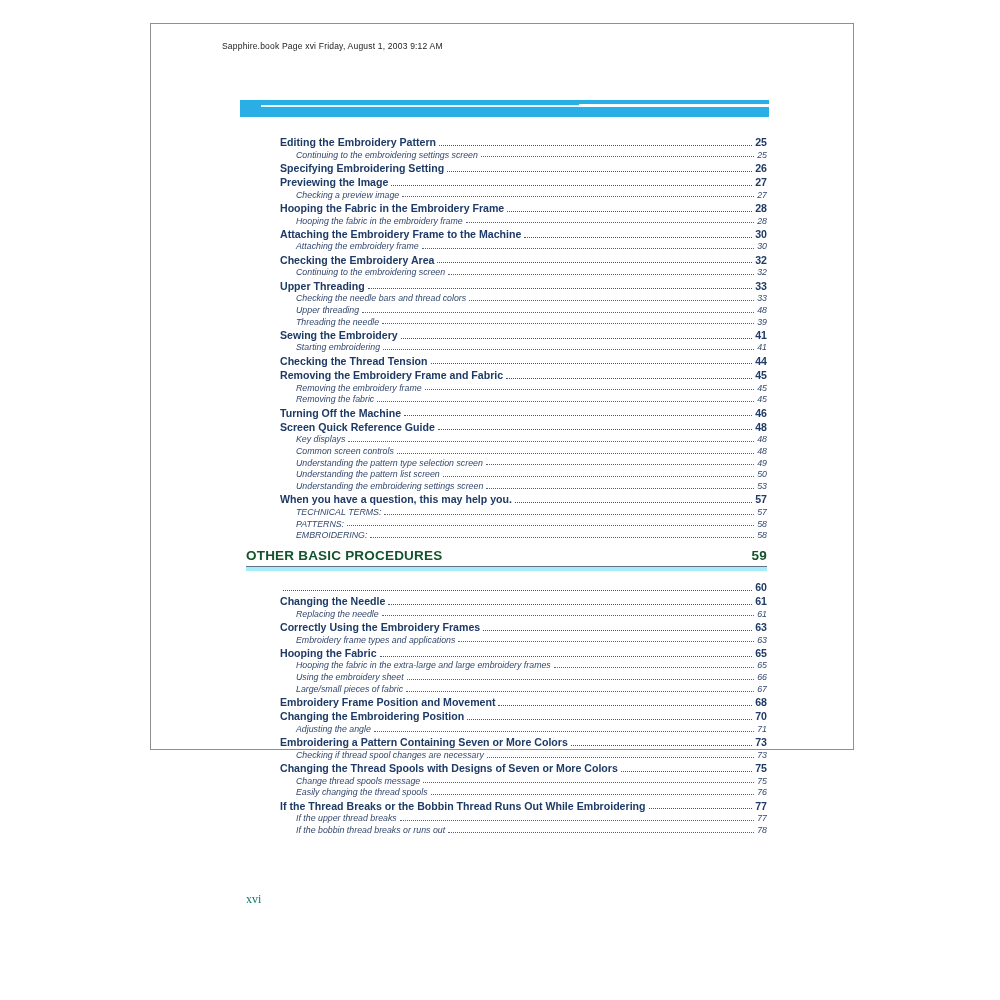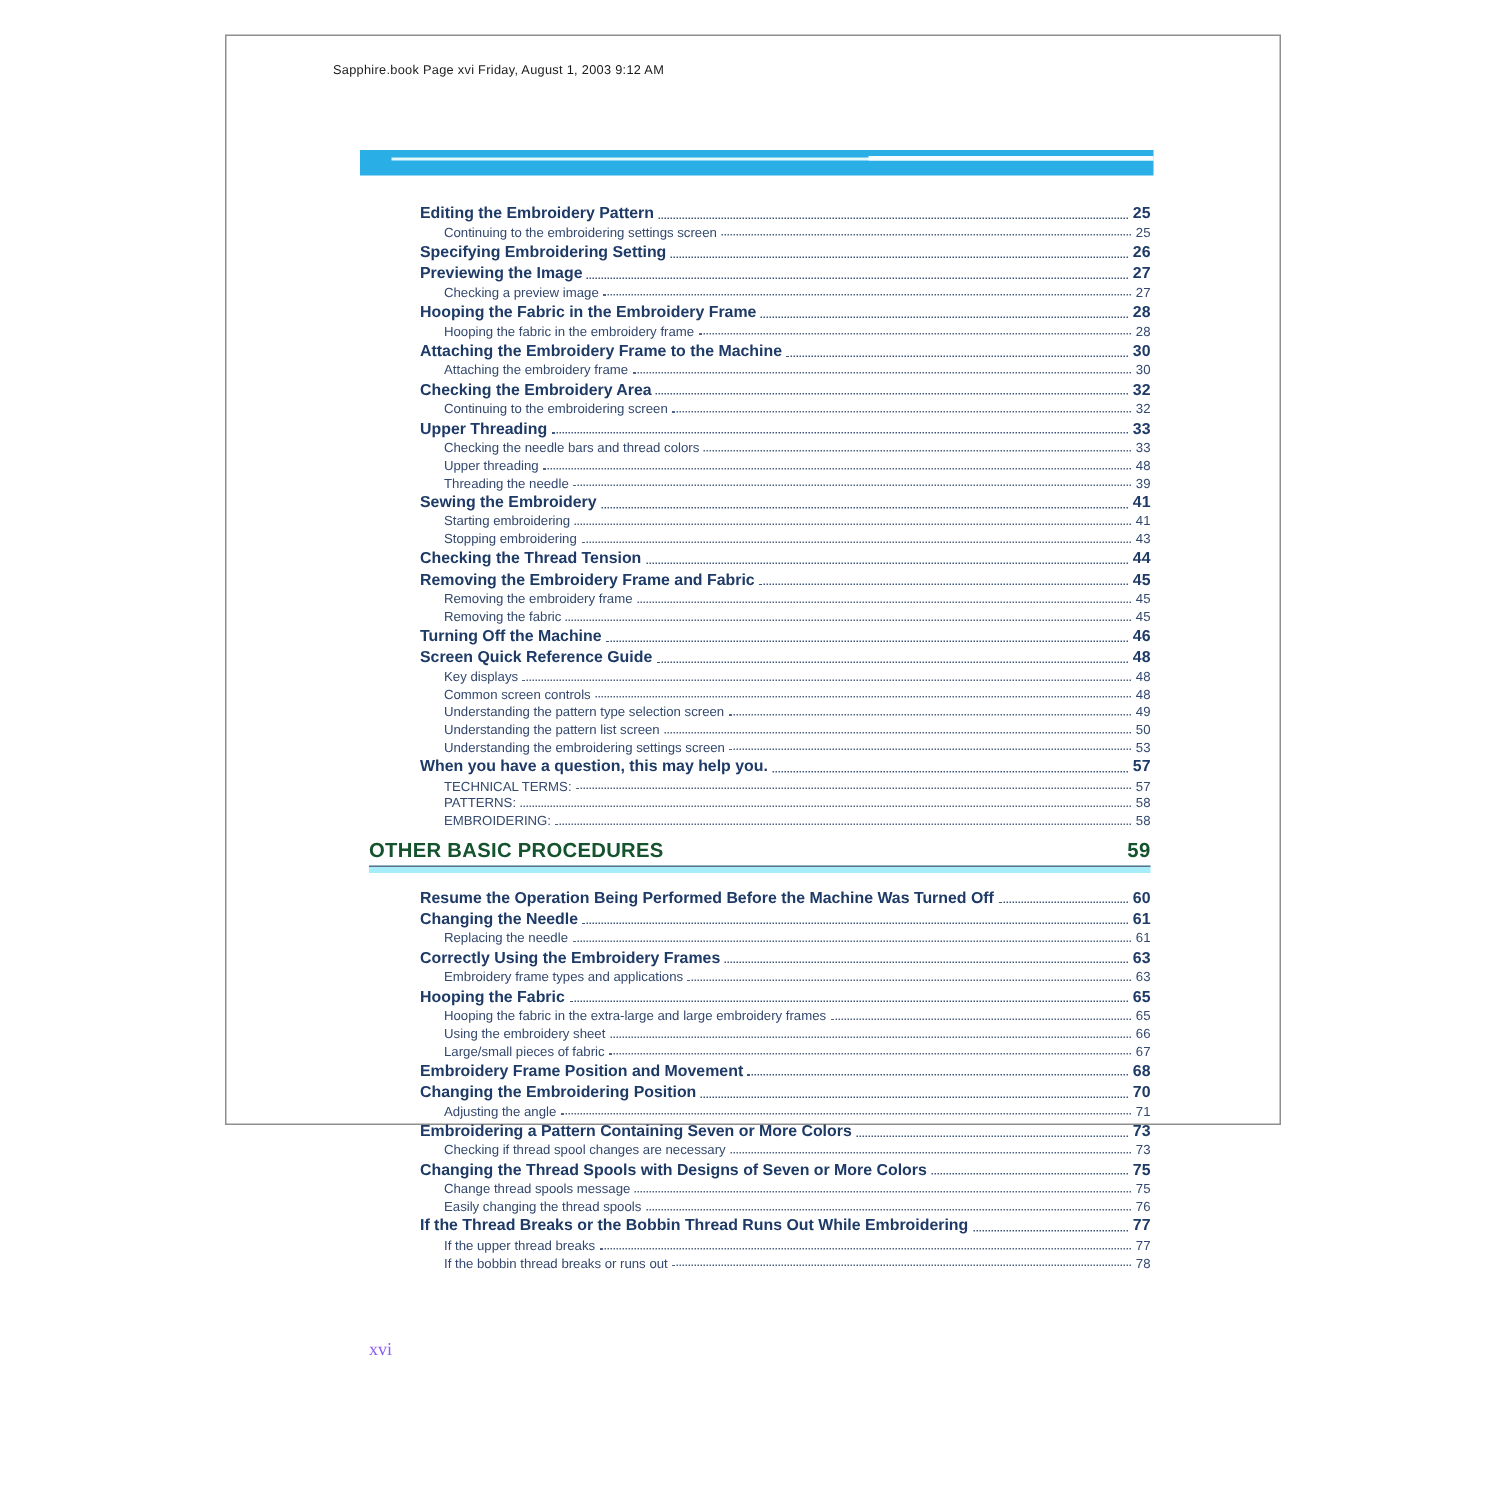--- a/index.html
+++ b/index.html
@@ -28,34 +28,34 @@
   .row { display:flex; align-items:flex-end; box-sizing:border-box; }
   .row span { line-height:1.05; }
   .row .t { white-space:nowrap; }
   .row .leader {
     flex:1; min-width:8px;
     border-bottom:1.4px dotted currentColor;
     margin:0 3px 2.5px 3px; opacity:.85;
   }
   .row .p { white-space:nowrap; }
   .l1 { color:#1e3a66; font-weight:bold; font-size:10.6px; height:13.6px; margin-top:.6px; padding-left:34px; }
-  .l2 { color:#33486e; font-size:8.8px; height:11.7px; padding-left:50px; }
+  .l2 { color:#33486e; font-size:8.8px; height:11.7px; padding-left:50px;font-style:italic; }
 
   .section-head {
     display:flex; align-items:flex-end; margin-top:7px;
     color:#14532d; font-size:13.5px; font-weight:bold; letter-spacing:.2px;
   }
   .section-head .sp { margin-left:auto; }
   .section-rule {
     height:4px; background:#a7edf9; border-top:1.4px solid #5d7287;
     margin:3px 0 9px 0;
   }
   .footer-label {
     position:absolute; left:95px; top:868px;
-    font-family:"Liberation Serif", serif; font-size:12px; color:#8b5cf6;
+    font-family:"Liberation Serif", serif; font-size:12px; color:#0f766e;
   }
 </style>
 </head>
 <body>
 
 <div class="sheet">
 
   <div class="print-header">Sapphire.book Page xvi Friday, August 1, 2003 9:12 AM</div>
 
   <div class="accent-bar">
@@ -143,25 +143,20 @@
   </div>
         <div class="row l1">
     <span class="t">Sewing the Embroidery</span>
     <span class="leader"></span>
     <span class="p">41</span>
   </div>
         <div class="row l2">
     <span class="t">Starting embroidering</span>
     <span class="leader"></span>
     <span class="p">41</span>
-  </div>
-        <div class="row l2">
-    <span class="t">Stopping embroidering</span>
-    <span class="leader"></span>
-    <span class="p">43</span>
   </div>
         <div class="row l1">
     <span class="t">Checking the Thread Tension</span>
     <span class="leader"></span>
     <span class="p">44</span>
   </div>
         <div class="row l1">
     <span class="t">Removing the Embroidery Frame and Fabric</span>
     <span class="leader"></span>
     <span class="p">45</span>
@@ -234,21 +229,20 @@
       </div>
 
     <div class="section-head">
       <span>OTHER BASIC PROCEDURES</span>
       <span class="sp">59</span>
     </div>
     <div class="section-rule"></div>
 
     <div>
         <div class="row l1">
-    <span class="t">Resume the Operation Being Performed Before the Machine Was Turned Off</span>
     <span class="leader"></span>
     <span class="p">60</span>
   </div>
         <div class="row l1">
     <span class="t">Changing the Needle</span>
     <span class="leader"></span>
     <span class="p">61</span>
   </div>
         <div class="row l2">
     <span class="t">Replacing the needle</span>

